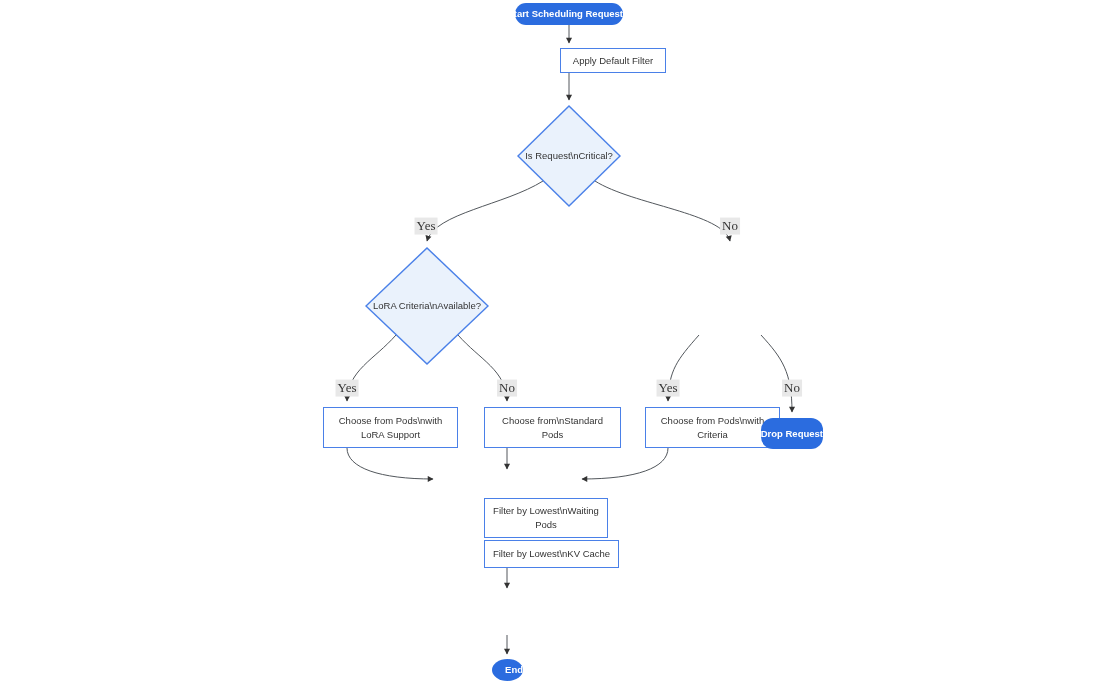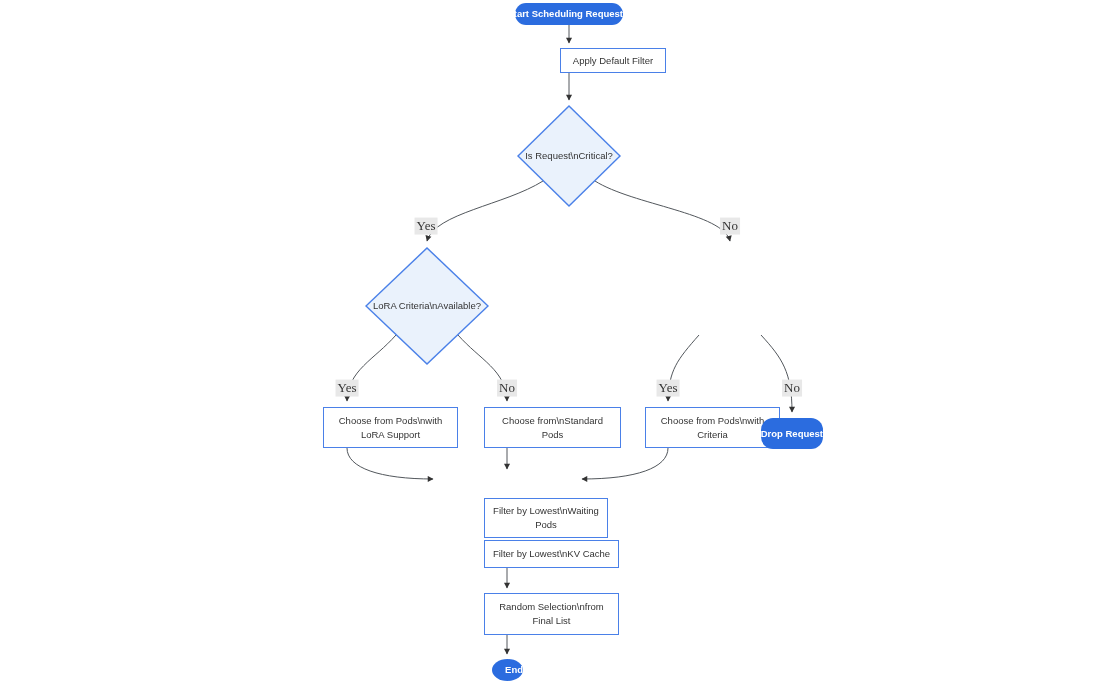--- a/index.html
+++ b/index.html
@@ -118,24 +118,20 @@
 
   <div class="node process" style="left:440px;top:498px;width:124px;height:40px">
     <span>Filter by Lowest\nWaiting</span>
     <span>Pods</span>
   </div>
 
   <div class="node process" style="left:440px;top:540px;width:135px;height:28px">
     <span>Filter by Lowest\nKV Cache</span>
   </div>
 
-  <div class="node process" style="left:440px;top:593px;width:135px;height:42px">
-    <span>Random Selection\nfrom</span>
-    <span>Final List</span>
-  </div>
 
   <div class="node stadium" style="left:492px;top:659px;width:31px;height:22px;border-radius:50%">
     <span>End</span>
   </div>
 
   <div class="edge-label" style="left:426px;top:226px">Yes</div>
   <div class="edge-label" style="left:730px;top:226px">No</div>
   <div class="edge-label" style="left:347px;top:388px">Yes</div>
   <div class="edge-label" style="left:507px;top:388px">No</div>
   <div class="edge-label" style="left:668px;top:388px">Yes</div>

